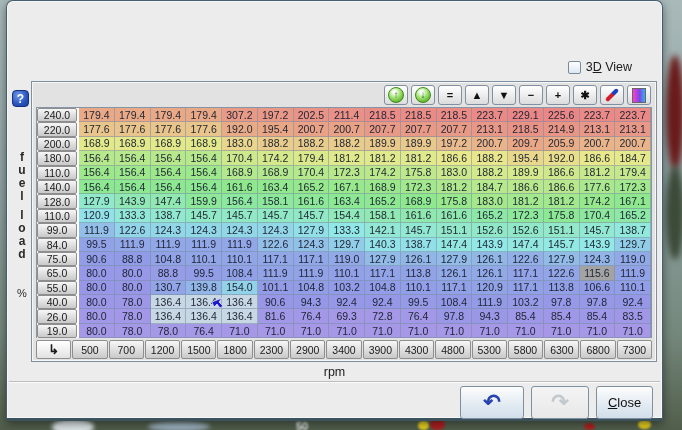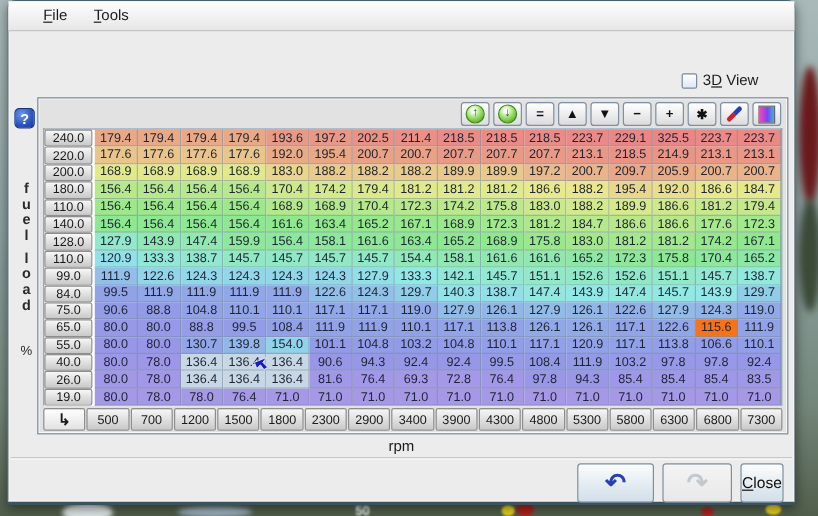--- a/index.html
+++ b/index.html
@@ -67,21 +67,21 @@
 
   .x-axis-label{position:absolute;left:0;right:0;top:312px;text-align:center;font-size:12.5px;color:#1c1c1c;}
   .separator{position:absolute;left:2px;right:2px;top:328px;border-top:1px solid #bdbdbd;border-bottom:1px solid #fafafa;}
   .footer{position:absolute;left:0;right:0;top:332px;height:34px;display:flex;justify-content:flex-end;
     align-items:center;gap:7px;padding-right:9px;}
   .btn{height:33px;border:1px solid #7e909e;border-radius:3px;font-size:13px;color:#101010;
     background:linear-gradient(180deg,#fdfdfd,#e3ebf2 55%,#d2dfea);display:flex;align-items:center;justify-content:center;}
   .btn.undo{width:64px;font-size:21px;font-weight:bold;color:#2742ae;}
   .btn.redo{width:58px;font-size:21px;font-weight:bold;color:#c3c8cd;background:linear-gradient(180deg,#f4f4f4,#e8e8e8);}
   .btn.burn{width:61px;}
-  .btn.close{width:36px;}
+  .btn.close{width:57px;}
 
   .cursor{position:absolute;left:211px;top:297px;width:14px;height:14px;pointer-events:none;}
 </style>
 </head>
 <body>
 
 <div id="stage">
 
   <div>
     <div class="blob" style="left:205px;top:-12px;width:135px;height:58px;background:#7a1f1f;opacity:.85;"></div>
@@ -92,24 +92,20 @@
     <div class="blob" style="left:52px;top:419px;width:42px;height:16px;background:#dfe6e8;filter:blur(2px);"></div>
     <div class="blob" style="left:148px;top:422px;width:62px;height:9px;background:#9fb4c4;filter:blur(2px);"></div>
     <div class="blob" style="left:418px;top:421px;width:11px;height:9px;background:#e8d020;filter:blur(1px);"></div>
     <div class="blob" style="left:430px;top:419px;width:15px;height:11px;background:#b02020;filter:blur(1px);"></div>
     <div class="blob" style="left:584px;top:423px;width:11px;height:7px;background:#b02020;filter:blur(1px);"></div>
     <div class="blob" style="left:638px;top:420px;width:13px;height:9px;background:#e8d020;filter:blur(1px);"></div>
     <div class="bg-text" style="left:296px;top:420px;font-size:11px;">50</div>
   </div>
 
   <div class="dialog">
-    <div class="menubar">
-      <span class="menu-item"><span class="accel">F</span><span>ile</span></span>
-      <span class="menu-item"><span class="accel">T</span><span>ools</span></span>
-    </div>
 
     <div class="content">
       <div class="view3d">
         <span class="checkbox"></span>
         <span><span>3</span><span class="accel">D</span><span> View</span></span>
       </div>
 
       <div class="help-btn">?</div>
 
       <div class="y-axis">
@@ -146,30 +142,30 @@
               <span class="grad"></span>
             </div>
           </div>
         <div class="grid">
             <div class="g-row">
               <div class="header-btn row-h">240.0</div>
               <div class="cell" style="background: rgb(233, 169, 134); color: rgb(29, 36, 51);">179.4</div>
               <div class="cell" style="background: rgb(233, 169, 134); color: rgb(29, 36, 51);">179.4</div>
               <div class="cell" style="background: rgb(233, 169, 134); color: rgb(29, 36, 51);">179.4</div>
               <div class="cell" style="background: rgb(233, 169, 134); color: rgb(29, 36, 51);">179.4</div>
-              <div class="cell" style="background: rgb(233, 154, 134); color: rgb(29, 36, 51);">193.6</div>
+              <div class="cell" style="background: rgb(233, 154, 134); color: rgb(29, 36, 51);">307.2</div>
               <div class="cell" style="background: rgb(233, 151, 134); color: rgb(29, 36, 51);">197.2</div>
               <div class="cell" style="background: rgb(233, 147, 134); color: rgb(29, 36, 51);">202.5</div>
               <div class="cell" style="background: rgb(234, 144, 134); color: rgb(29, 36, 51);">211.4</div>
               <div class="cell" style="background: rgb(234, 139, 134); color: rgb(29, 36, 51);">218.5</div>
               <div class="cell" style="background: rgb(234, 139, 134); color: rgb(29, 36, 51);">218.5</div>
               <div class="cell" style="background: rgb(234, 139, 134); color: rgb(29, 36, 51);">218.5</div>
               <div class="cell" style="background: rgb(234, 137, 134); color: rgb(29, 36, 51);">223.7</div>
               <div class="cell" style="background: rgb(234, 134, 134); color: rgb(29, 36, 51);">229.1</div>
-              <div class="cell" style="background: rgb(234, 135, 134); color: rgb(29, 36, 51);">325.5</div>
+              <div class="cell" style="background: rgb(234, 135, 134); color: rgb(29, 36, 51);">225.6</div>
               <div class="cell" style="background: rgb(234, 137, 134); color: rgb(29, 36, 51);">223.7</div>
               <div class="cell" style="background: rgb(234, 137, 134); color: rgb(29, 36, 51);">223.7</div>
             </div>
             <div class="g-row">
               <div class="header-btn row-h">220.0</div>
               <div class="cell" style="background: rgb(233, 196, 139); color: rgb(29, 36, 51);">177.6</div>
               <div class="cell" style="background: rgb(233, 196, 139); color: rgb(29, 36, 51);">177.6</div>
               <div class="cell" style="background: rgb(233, 196, 139); color: rgb(29, 36, 51);">177.6</div>
               <div class="cell" style="background: rgb(233, 196, 139); color: rgb(29, 36, 51);">177.6</div>
               <div class="cell" style="background: rgb(233, 170, 134); color: rgb(29, 36, 51);">192.0</div>
@@ -365,21 +361,21 @@
               <div class="cell" style="background: rgb(146, 160, 231); color: rgb(29, 36, 51);">108.4</div>
               <div class="cell" style="background: rgb(146, 162, 231); color: rgb(29, 36, 51);">111.9</div>
               <div class="cell" style="background: rgb(146, 162, 231); color: rgb(29, 36, 51);">111.9</div>
               <div class="cell" style="background: rgb(146, 160, 231); color: rgb(29, 36, 51);">110.1</div>
               <div class="cell" style="background: rgb(146, 163, 231); color: rgb(29, 36, 51);">117.1</div>
               <div class="cell" style="background: rgb(146, 162, 231); color: rgb(29, 36, 51);">113.8</div>
               <div class="cell" style="background: rgb(146, 169, 231); color: rgb(29, 36, 51);">126.1</div>
               <div class="cell" style="background: rgb(146, 169, 231); color: rgb(29, 36, 51);">126.1</div>
               <div class="cell" style="background: rgb(146, 163, 231); color: rgb(29, 36, 51);">117.1</div>
               <div class="cell" style="background: rgb(146, 166, 231); color: rgb(29, 36, 51);">122.6</div>
-              <div class="cell" style="background: #f97316; color: rgb(29, 36, 51);">115.6</div>
+              <div class="cell" style="background: #a3a3a3; color: rgb(29, 36, 51);">115.6</div>
               <div class="cell" style="background: rgb(146, 162, 231); color: rgb(29, 36, 51);">111.9</div>
             </div>
             <div class="g-row">
               <div class="header-btn row-h">55.0</div>
               <div class="cell" style="background: rgb(152, 151, 231); color: rgb(29, 36, 51);">80.0</div>
               <div class="cell" style="background: rgb(152, 151, 231); color: rgb(29, 36, 51);">80.0</div>
               <div class="cell" style="background: rgb(146, 166, 231); color: rgb(29, 36, 51);">130.7</div>
               <div class="cell" style="background: rgb(146, 182, 231); color: rgb(29, 36, 51);">139.8</div>
               <div class="cell" style="background: rgb(146, 210, 232); color: rgb(29, 36, 51);">154.0</div>
               <div class="cell" style="background: rgb(147, 154, 230); color: rgb(29, 36, 51);">101.1</div>

